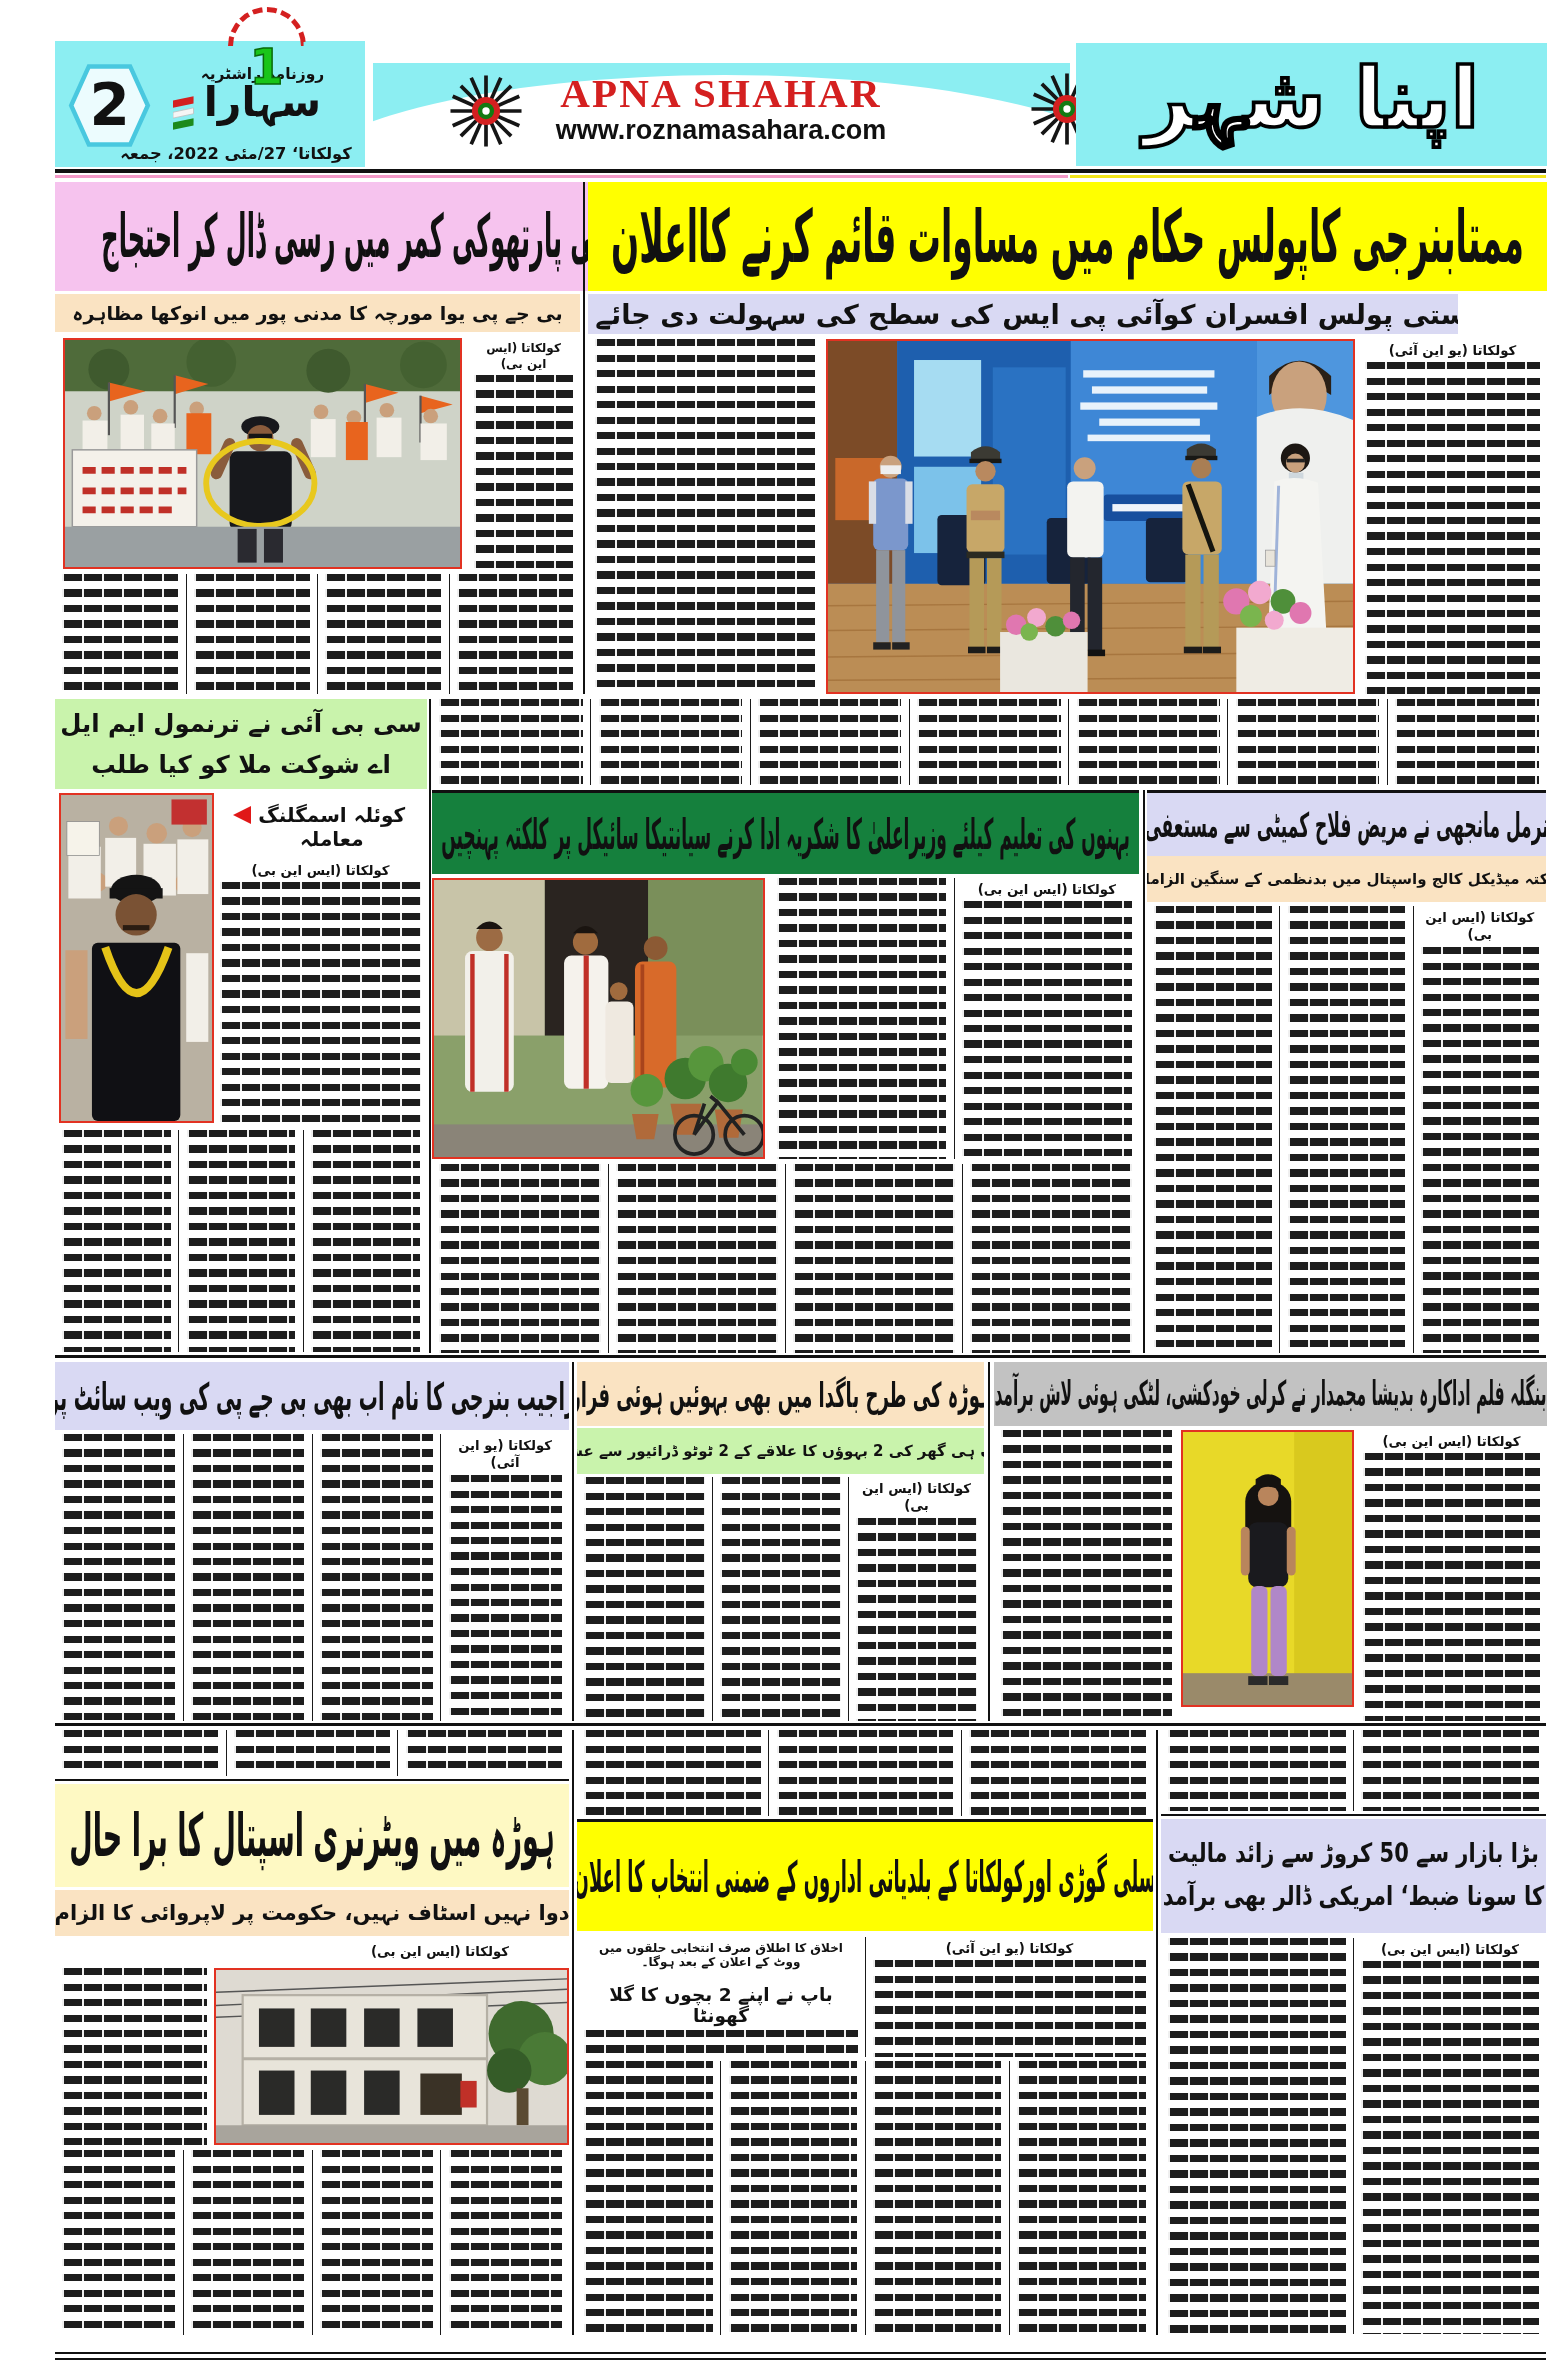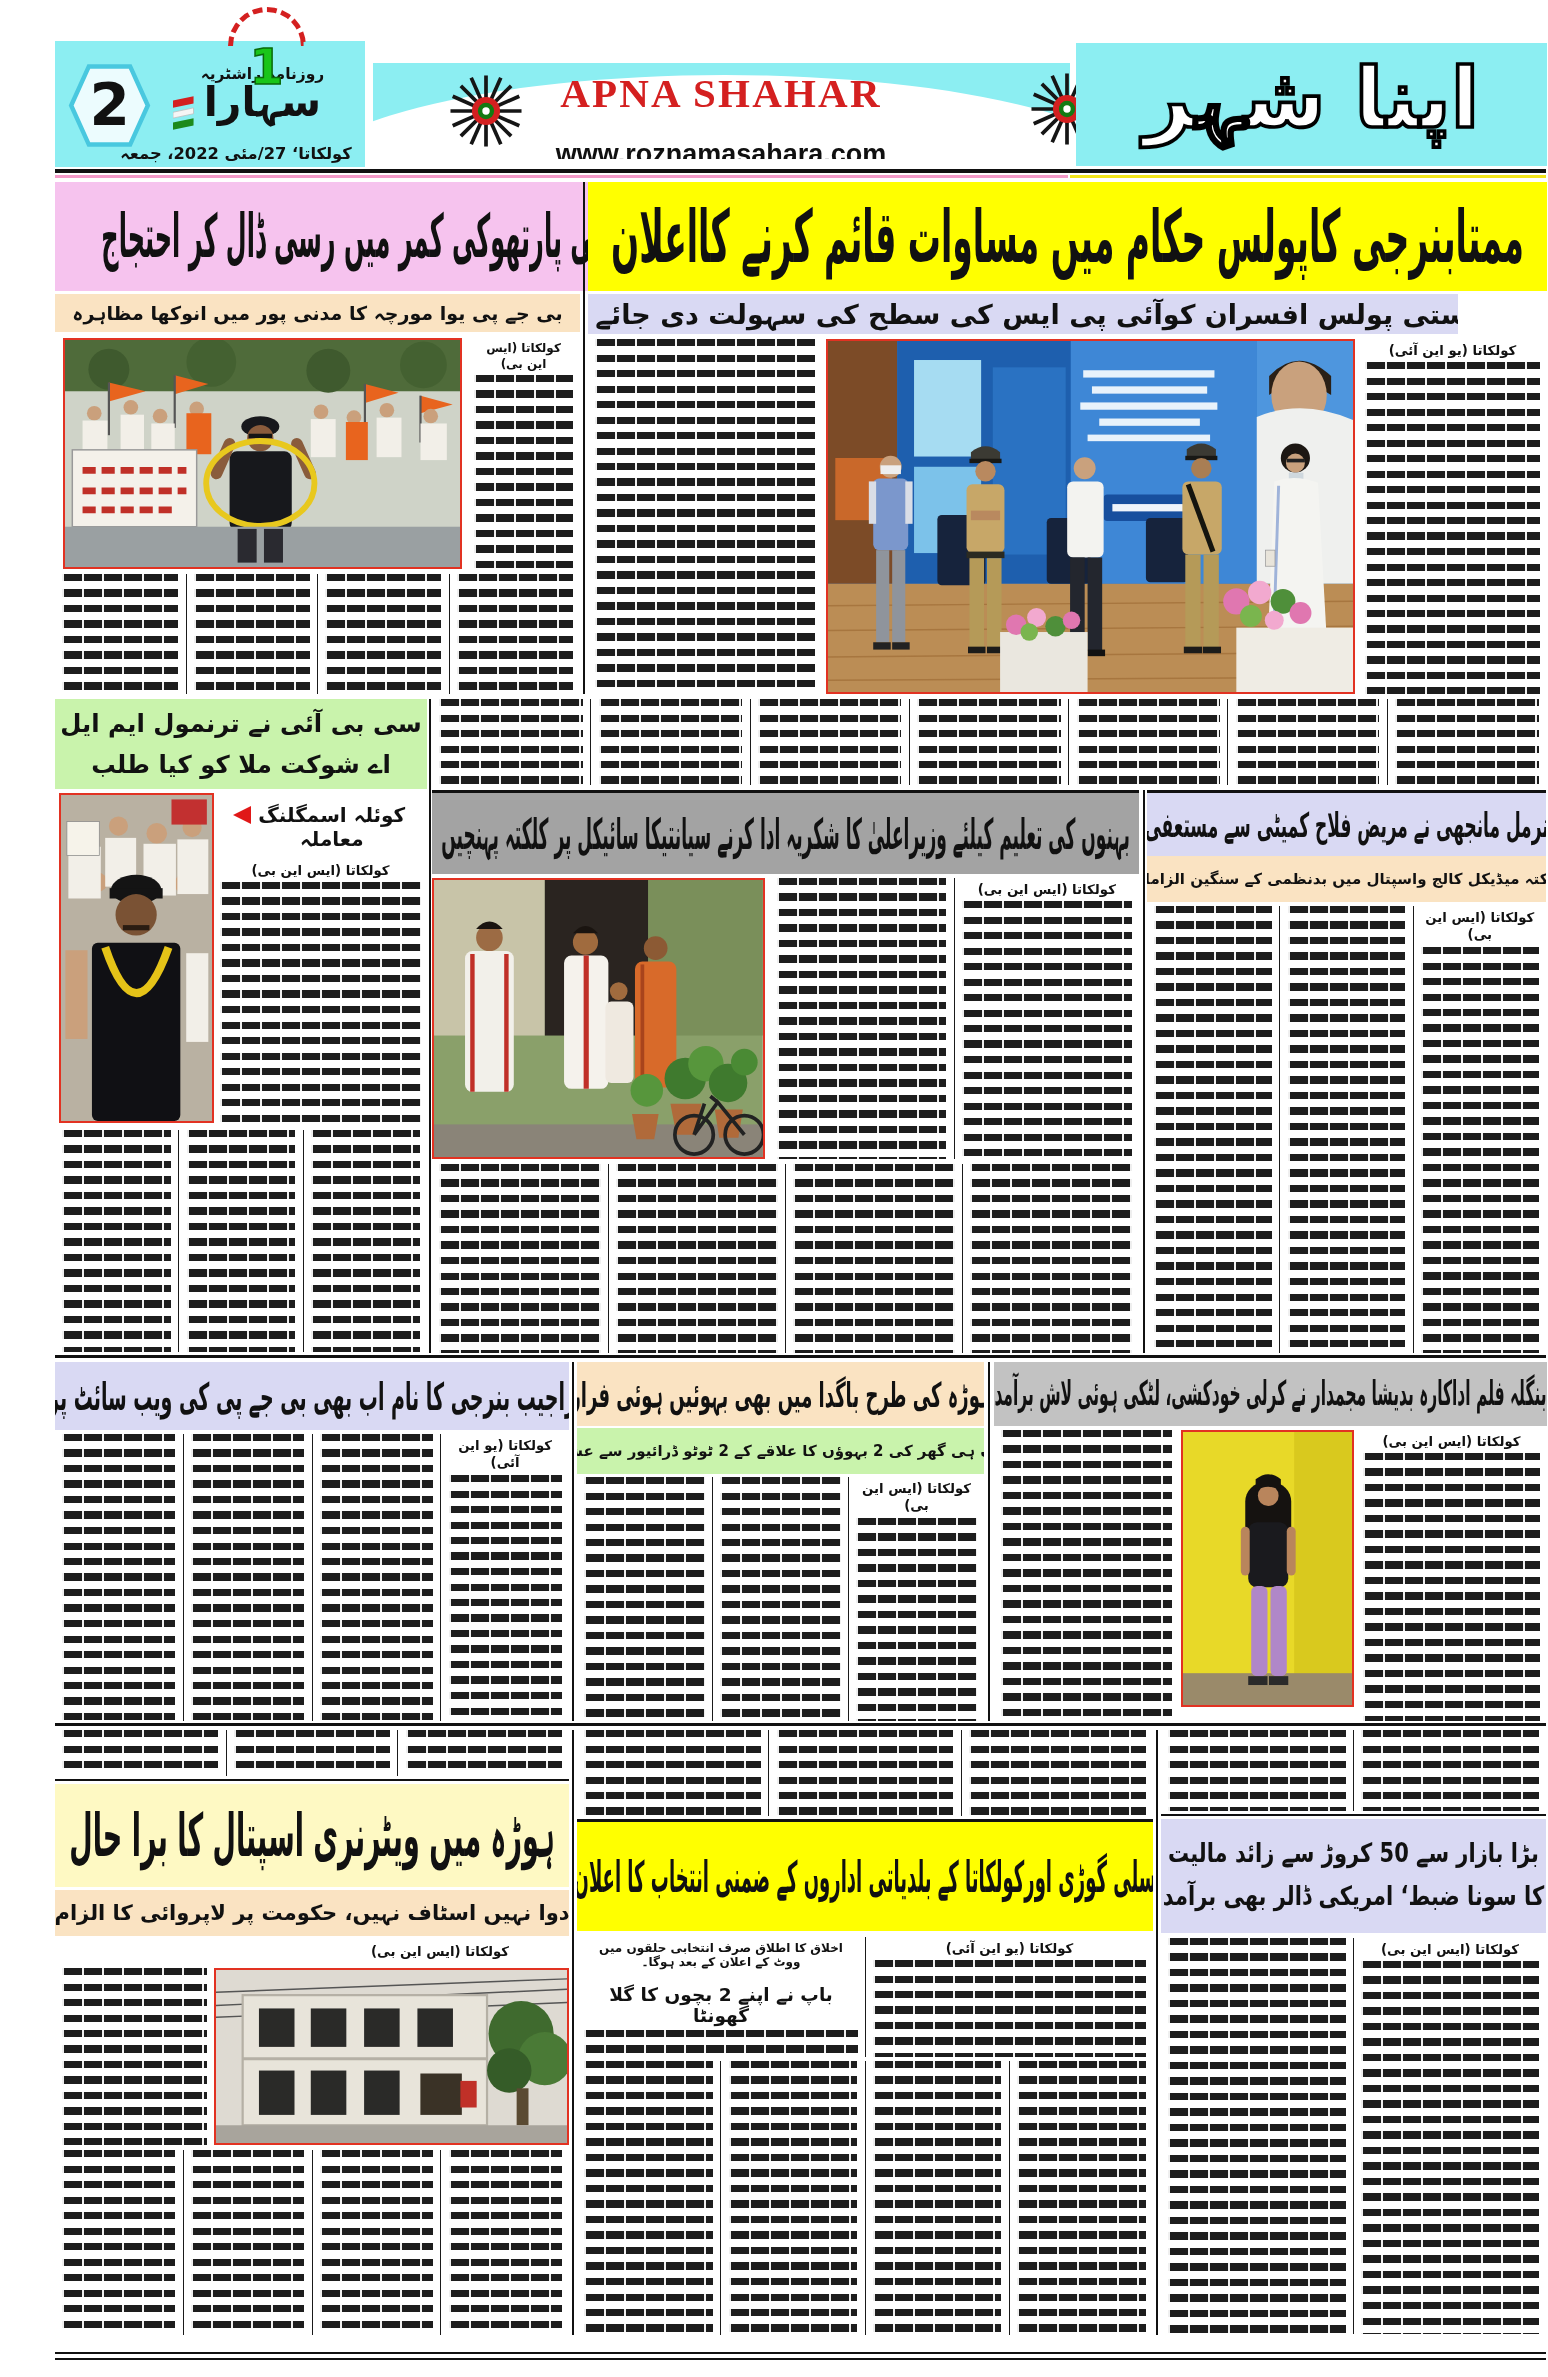--- a/index.html
+++ b/index.html
@@ -26,21 +26,21 @@
   .col + .col{border-inline-start:1.1px solid #1a1a1a;}
   .fill{flex:1;}
   .photo{border:2.2px solid #e23222;background:#fff;}
   .photo svg{display:block;width:100%;height:100%;}
   .rule{background:#111;}
   
   .cyan{background:#8ceef2;}
   .apna{font-family:"Liberation Serif",serif;font-weight:bold;color:#d42020;letter-spacing:2.2px;
         font-size:41px;text-align:center;direction:ltr;}
   .site{font-family:"Liberation Sans",sans-serif;font-weight:bold;font-size:27px;color:#101010;
-        text-align:center;direction:ltr;margin-top:24px;}
+        text-align:center;direction:ltr;}
   .secttl{font-weight:bold;font-size:83px;color:#fff;-webkit-text-stroke:3.7px #000;
         text-shadow:0 0 2.2px #000;text-align:center;line-height:1.35;}
   .arc1{width:68px;height:34px;border:5.2px dashed #d42020;border-bottom:none;
         border-radius:68px 68px 0 0;}
   .one{font-weight:bold;font-size:49px;color:#19c519;-webkit-text-stroke:1.5px #0a6a0a;line-height:.9;text-align:center;}
   .logo-top{font-weight:bold;font-size:15.5px;text-align:center;}
   .logo-main{font-weight:bold;font-size:41px;text-align:center;line-height:1.0;}
   .dateline{font-weight:bold;font-size:16.3px;text-align:center;}
   .pgnum{font-weight:bold;}
 </style>
@@ -393,21 +393,21 @@
     <div class="col">
         <div class="fill sim"></div>
       </div>
     <div class="col">
         <div class="fill sim"></div>
       </div>
   </div>
 
   <div class="abs rule" style="left:429px;top:699px;width:2.2px;height:654px;"></div>
 
-  <div class="abs hl" style="left:432px;top:790px;width:707px;height:84px;background:#a3a3a3;border-top:3px solid #111;">
+  <div class="abs hl" style="left:432px;top:790px;width:707px;height:84px;background:#15803d;border-top:3px solid #111;">
     <span class="tx" style="font-size:17px;transform:scale(1,2.5);">بہنوں کی تعلیم کیلئے وزیراعلیٰ کا شکریہ ادا کرنے سیانتیکا سائیکل پر کلکتہ پہنچیں</span>
   </div>
   <div class="abs" style="left:432px;top:878px;width:707px;height:281px;display:flex;">
     <div class="cols" style="width:370px;">
       <div class="col">
         <div class="by">کولکاتا (ایس این بی)</div>
         <div class="fill sim"></div>
       </div>
       <div class="col">
           <div class="fill sim"></div>

